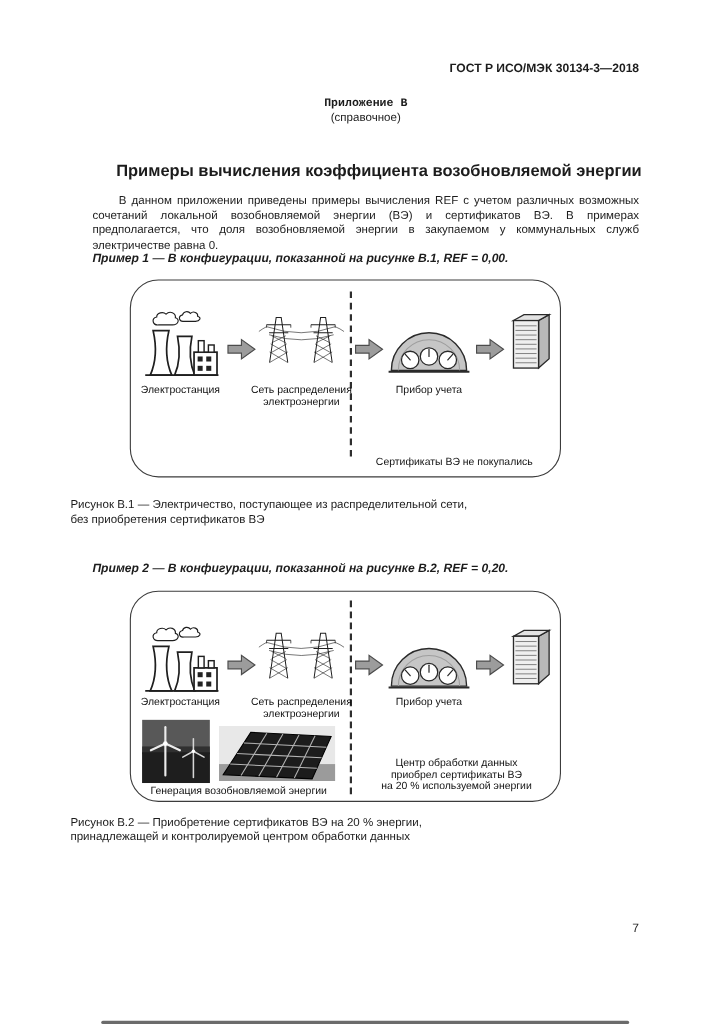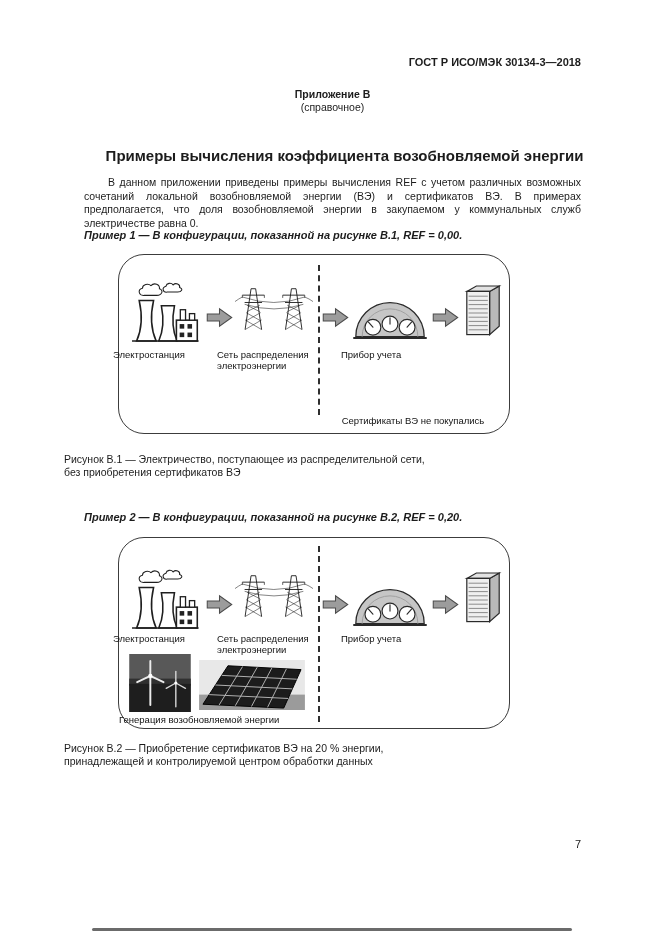--- a/index.html
+++ b/index.html
@@ -5,34 +5,34 @@
   * { margin:0; padding:0; box-sizing:border-box; }
   html,body { background:#ffffff; }
   body {
     width:661px; height:935px; position:relative; overflow:hidden;
     font-family:"Liberation Sans", sans-serif; color:#1c1c1c;
   }
   .abs { position:absolute; }
   .ml { white-space:pre-line; }
 
   .doc-header { top:56px; left:84px; width:497px; text-align:right; font-weight:bold; font-size:11px; }
-  .annex-title { top:88px; left:84px; width:497px; text-align:center; font-weight:bold; font-size:10.5px; }
+  .annex-title { top:88px; left:84px; width:497px; text-align:center; font-weight:bold; font-size:10.5px;font-family:Liberation Mono, monospace; }
   .annex-sub   { top:101px; left:84px; width:497px; text-align:center; font-weight:normal; font-size:10.5px; }
   .sec-title   { top:147px; left:76px; width:537px; text-align:center; font-weight:bold; font-size:15px; }
   .intro       { top:176px; left:84px; width:497px; font-size:10.5px; line-height:13.5px; text-align:justify; text-indent:24px; }
   .example     { left:84px; width:497px; font-size:11px; font-weight:bold; font-style:italic; }
   .ex1 { top:229px; } .ex2 { top:511px; }
 
   .figbox { position:absolute; left:118px; width:392px; background:#fff; border:1.5px solid #3c3c3c; border-radius:26px; }
   #fig1 { top:254px; height:180px; }
   #fig2 { top:537px; height:192px; }
 
   .icon { position:absolute; }
   .icon svg { width:100%; height:100%; display:block; }
-  .flabel { position:absolute; font-size:9.5px; line-height:10.5px; text-align:left; color:#111; }
+  .flabel { position:absolute; font-size:9.5px; line-height:10.5px; text-align:center; color:#111; }
   .fnote  { position:absolute; font-size:9.5px; line-height:10.5px; text-align:center; color:#111;margin-top:19px; }
   .dash   { position:absolute; width:0; border-left:2px dashed #2e2e2e; }
 
   
   .f1-station{left:8px;top:26px;width:74px;height:62px;}
   .f1-arrow1{left:87px;top:52px;width:27px;height:21px;}
   .f1-towers{left:116px;top:16px;width:78px;height:74px;}
   .f1-dash{left:199px;top:10px;height:150px;}
   .f1-arrow2{left:203px;top:52px;width:27px;height:21px;}
   .f1-meter{left:233px;top:40px;width:76px;height:48px;}
@@ -287,19 +287,22 @@
       <svg>
         <use href="#sym-wind"></use>
       </svg>
     </span>
   <span class="icon f2-solar">
       <svg>
         <use href="#sym-solar"></use>
       </svg>
     </span>
   <span class="flabel f2-lab-renew">Генерация возобновляемой энергии</span>
+  <span class="fnote ml f2-note">Центр обработки данных
+приобрел сертификаты ВЭ
+на 20 % используемой энергии</span>
 </div>
 
 <div class="abs caption cap2 ml">Рисунок В.2  — Приобретение сертификатов ВЭ на 20 % энергии,
 принадлежащей и контролируемой центром обработки данных</div>
 
 <div class="abs page-num">7</div>
 <div class="abs scan-line"></div>
 
 </body></html>

